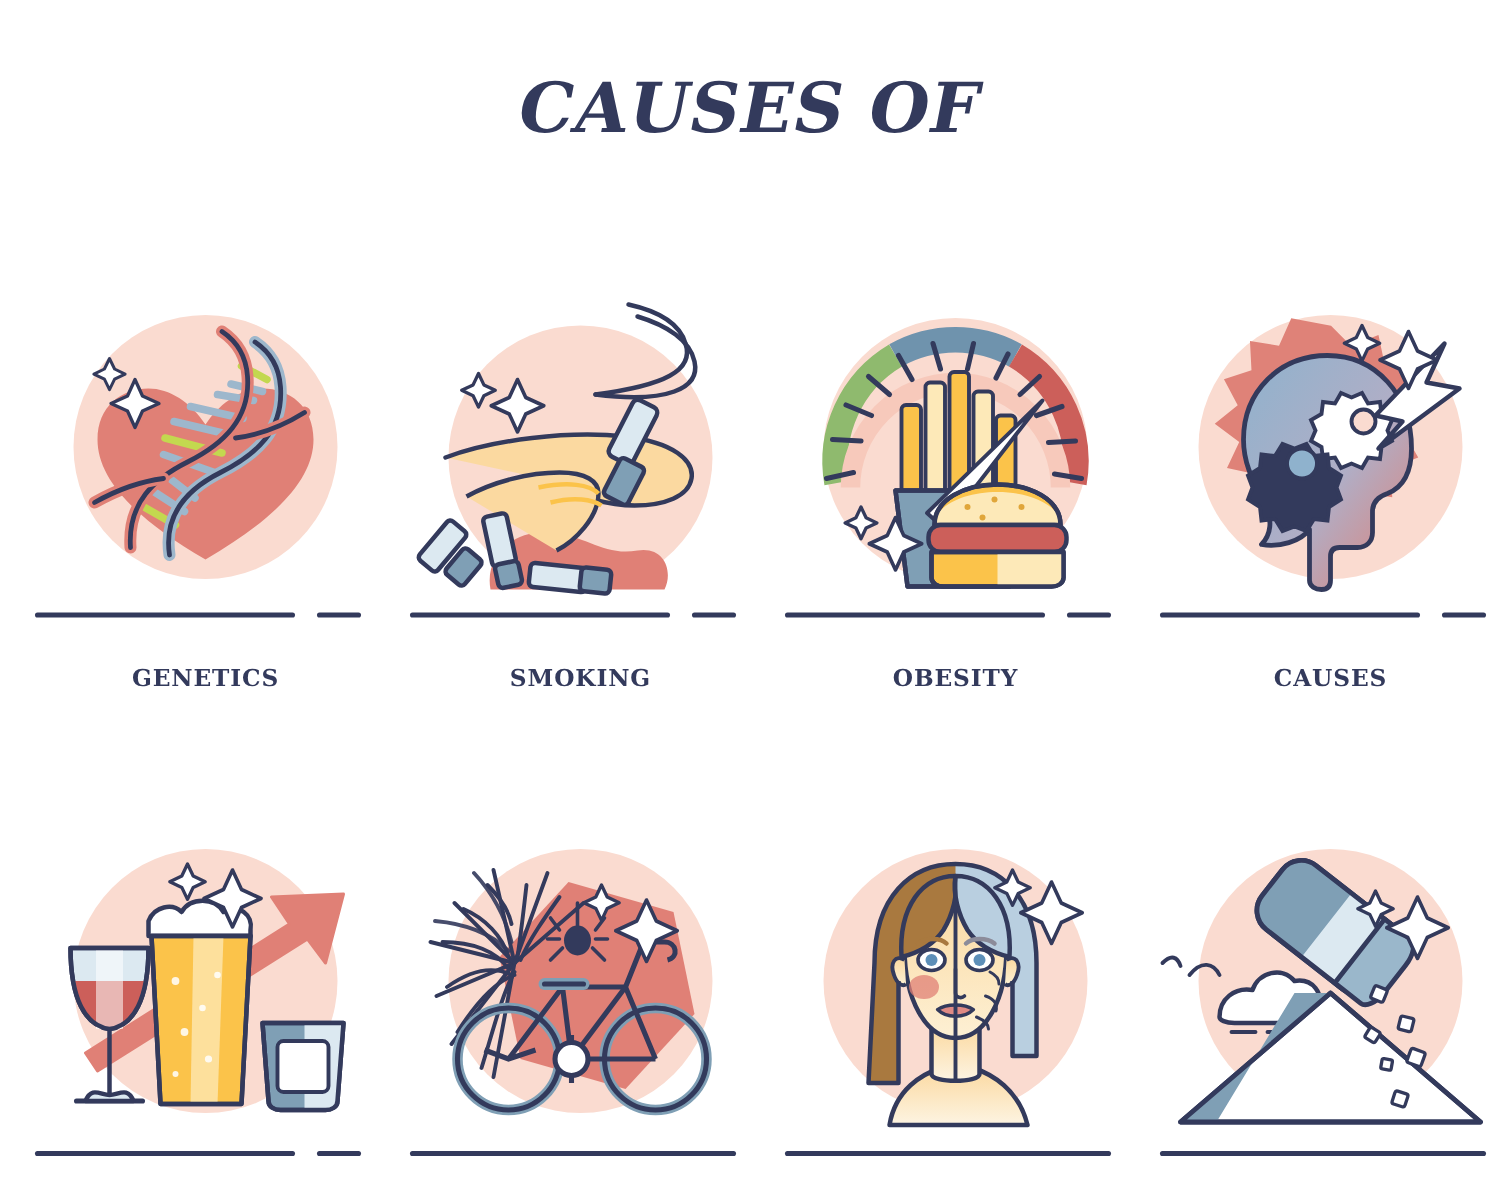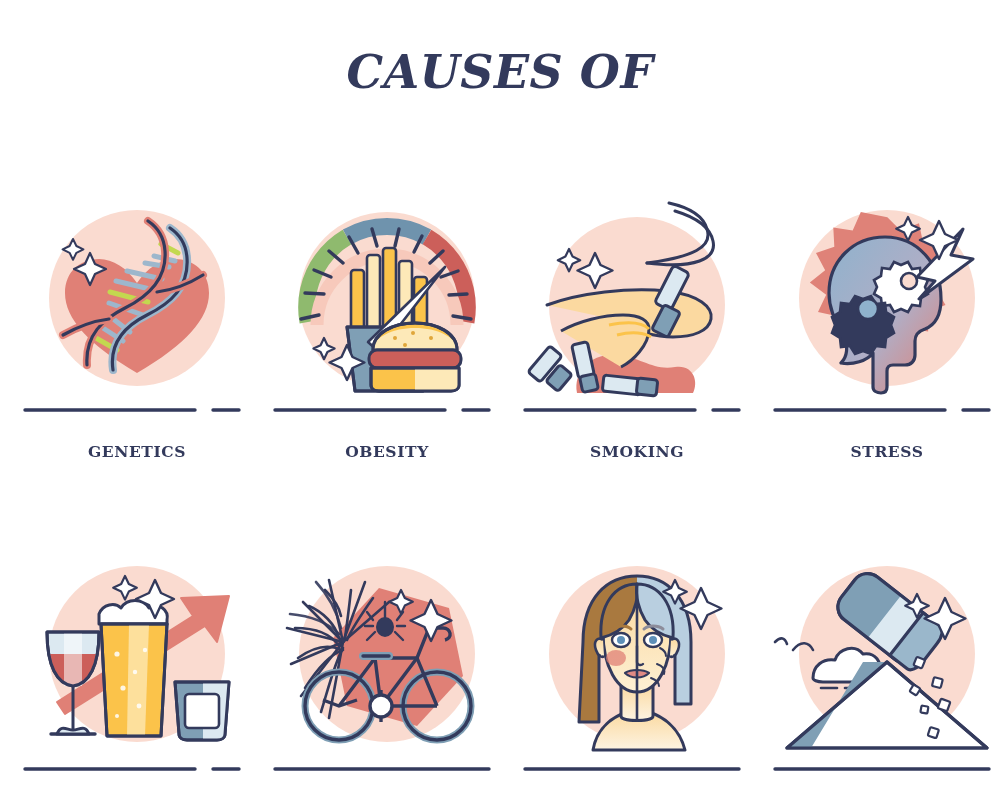--- a/index.html
+++ b/index.html
@@ -108,20 +108,66 @@
           </svg>
         </div>
         <div class="baseline-wrap">
           <svg viewBox="0 0 240 12" xmlns="http://www.w3.org/2000/svg">
             <line x1="8" y1="6" x2="178" y2="6" stroke="#333a5c" stroke-width="3.4" stroke-linecap="round"></line>
             <line x1="196" y1="6" x2="222" y2="6" stroke="#333a5c" stroke-width="3.4" stroke-linecap="round"></line>
           </svg>
         </div>
         <div class="caption">
           <span class="ln">GENETICS</span>
+        </div>
+      </div>
+
+      <div class="cell">
+        <div class="art">
+          <svg viewBox="0 0 240 215" xmlns="http://www.w3.org/2000/svg">
+            <circle cx="120" cy="110" r="88" fill="#fadbd0"></circle>
+            <path d="M60 198 C56 176 74 158 100 160 C124 162 136 176 158 172 C176 169 182 186 176 198 Z" fill="#e08076"></path>
+
+            <g fill="none" stroke="#333a5c" stroke-width="3" stroke-linecap="round">
+              <path d="M130 68 C176 62 196 52 190 34 C186 20 170 12 152 8"></path>
+              <path d="M130 68 C178 74 200 64 196 46 C193 32 178 22 158 16"></path>
+            </g>
+
+            <path d="M30 110 C62 98 112 92 150 96 C182 100 196 112 194 124 C192 136 176 142 156 142 C146 142 136 140 128 138 C126 146 118 152 108 155 C126 148 134 140 132 132" fill="#fbd9a0"></path>
+            <path d="M30 110 C62 98 112 92 150 96 C182 100 196 112 194 124 C192 136 176 142 156 142 C146 142 136 140 128 138" fill="none" stroke="#333a5c" stroke-width="3" stroke-linecap="round"></path>
+            <path d="M44 136 C62 126 86 120 106 120 C124 120 132 126 132 134 C132 150 116 166 104 172" fill="#fbd9a0" stroke="#333a5c" stroke-width="3" stroke-linejoin="round"></path>
+            <path d="M92 130 C112 126 126 128 132 134" fill="none" stroke="#fbc34a" stroke-width="3"></path>
+            <path d="M100 140 C116 136 128 138 134 142" fill="none" stroke="#fbc34a" stroke-width="3"></path>
+
+            <g>
+              <rect x="146" y="72" width="18" height="42" rx="4" transform="rotate(27 155 93)" fill="#dce9f1" stroke="#333a5c" stroke-width="3"></rect>
+              <rect x="140" y="112" width="18" height="28" rx="3" transform="rotate(27 149 126)" fill="#7f9fb5" stroke="#333a5c" stroke-width="3"></rect>
+            </g>
+
+            <g>
+              <rect x="20" y="152" width="16" height="34" rx="3" transform="rotate(40 28 169)" fill="#dce9f1" stroke="#333a5c" stroke-width="3"></rect>
+              <rect x="34" y="172" width="16" height="22" rx="3" transform="rotate(40 42 183)" fill="#7f9fb5" stroke="#333a5c" stroke-width="3"></rect>
+              <rect x="58" y="148" width="16" height="34" rx="3" transform="rotate(-12 66 165)" fill="#dce9f1" stroke="#333a5c" stroke-width="3"></rect>
+              <rect x="64" y="180" width="16" height="16" rx="3" transform="rotate(-12 72 188)" fill="#7f9fb5" stroke="#333a5c" stroke-width="3"></rect>
+              <rect x="86" y="182" width="38" height="16" rx="3" transform="rotate(6 105 190)" fill="#dce9f1" stroke="#333a5c" stroke-width="3"></rect>
+              <rect x="120" y="184" width="20" height="16" rx="3" transform="rotate(6 130 192)" fill="#7f9fb5" stroke="#333a5c" stroke-width="3"></rect>
+            </g>
+
+            <path d="M78 58 l5.5 12 12 5.5 -12 5.5 -5.5 12 -5.5 -12 -12 -5.5 12 -5.5 z" fill="#ffffff" stroke="#333a5c" stroke-width="2.4" stroke-linejoin="round"></path>
+            <path d="M52 54 l3.6 7.6 7.6 3.6 -7.6 3.6 -3.6 7.6 -3.6 -7.6 -7.6 -3.6 7.6 -3.6 z" fill="#ffffff" stroke="#333a5c" stroke-width="2.2" stroke-linejoin="round"></path>
+          </svg>
+        </div>
+        <div class="baseline-wrap">
+          <svg viewBox="0 0 240 12" xmlns="http://www.w3.org/2000/svg">
+            <line x1="8" y1="6" x2="178" y2="6" stroke="#333a5c" stroke-width="3.4" stroke-linecap="round"></line>
+            <line x1="196" y1="6" x2="222" y2="6" stroke="#333a5c" stroke-width="3.4" stroke-linecap="round"></line>
+          </svg>
+        </div>
+        <div class="caption">
+          <span class="ln">SMOKING</span>
         </div>
       </div>
 
       <div class="cell">
         <div class="art">
           <svg viewBox="0 0 240 215" xmlns="http://www.w3.org/2000/svg">
             <circle cx="120" cy="105" r="88" fill="#fadbd0"></circle>
 
             <g fill="none" stroke-width="17">
               <path d="M41 127 A82 82 0 0 1 80 42" stroke="#8fba6e"></path>
@@ -187,66 +233,20 @@
           </svg>
         </div>
         <div class="caption">
           <span class="ln">OBESITY</span>
         </div>
       </div>
 
       <div class="cell">
         <div class="art">
           <svg viewBox="0 0 240 215" xmlns="http://www.w3.org/2000/svg">
-            <circle cx="120" cy="110" r="88" fill="#fadbd0"></circle>
-            <path d="M60 198 C56 176 74 158 100 160 C124 162 136 176 158 172 C176 169 182 186 176 198 Z" fill="#e08076"></path>
-
-            <g fill="none" stroke="#333a5c" stroke-width="3" stroke-linecap="round">
-              <path d="M130 68 C176 62 196 52 190 34 C186 20 170 12 152 8"></path>
-              <path d="M130 68 C178 74 200 64 196 46 C193 32 178 22 158 16"></path>
-            </g>
-
-            <path d="M30 110 C62 98 112 92 150 96 C182 100 196 112 194 124 C192 136 176 142 156 142 C146 142 136 140 128 138 C126 146 118 152 108 155 C126 148 134 140 132 132" fill="#fbd9a0"></path>
-            <path d="M30 110 C62 98 112 92 150 96 C182 100 196 112 194 124 C192 136 176 142 156 142 C146 142 136 140 128 138" fill="none" stroke="#333a5c" stroke-width="3" stroke-linecap="round"></path>
-            <path d="M44 136 C62 126 86 120 106 120 C124 120 132 126 132 134 C132 150 116 166 104 172" fill="#fbd9a0" stroke="#333a5c" stroke-width="3" stroke-linejoin="round"></path>
-            <path d="M92 130 C112 126 126 128 132 134" fill="none" stroke="#fbc34a" stroke-width="3"></path>
-            <path d="M100 140 C116 136 128 138 134 142" fill="none" stroke="#fbc34a" stroke-width="3"></path>
-
-            <g>
-              <rect x="146" y="72" width="18" height="42" rx="4" transform="rotate(27 155 93)" fill="#dce9f1" stroke="#333a5c" stroke-width="3"></rect>
-              <rect x="140" y="112" width="18" height="28" rx="3" transform="rotate(27 149 126)" fill="#7f9fb5" stroke="#333a5c" stroke-width="3"></rect>
-            </g>
-
-            <g>
-              <rect x="20" y="152" width="16" height="34" rx="3" transform="rotate(40 28 169)" fill="#dce9f1" stroke="#333a5c" stroke-width="3"></rect>
-              <rect x="34" y="172" width="16" height="22" rx="3" transform="rotate(40 42 183)" fill="#7f9fb5" stroke="#333a5c" stroke-width="3"></rect>
-              <rect x="58" y="148" width="16" height="34" rx="3" transform="rotate(-12 66 165)" fill="#dce9f1" stroke="#333a5c" stroke-width="3"></rect>
-              <rect x="64" y="180" width="16" height="16" rx="3" transform="rotate(-12 72 188)" fill="#7f9fb5" stroke="#333a5c" stroke-width="3"></rect>
-              <rect x="86" y="182" width="38" height="16" rx="3" transform="rotate(6 105 190)" fill="#dce9f1" stroke="#333a5c" stroke-width="3"></rect>
-              <rect x="120" y="184" width="20" height="16" rx="3" transform="rotate(6 130 192)" fill="#7f9fb5" stroke="#333a5c" stroke-width="3"></rect>
-            </g>
-
-            <path d="M78 58 l5.5 12 12 5.5 -12 5.5 -5.5 12 -5.5 -12 -12 -5.5 12 -5.5 z" fill="#ffffff" stroke="#333a5c" stroke-width="2.4" stroke-linejoin="round"></path>
-            <path d="M52 54 l3.6 7.6 7.6 3.6 -7.6 3.6 -3.6 7.6 -3.6 -7.6 -7.6 -3.6 7.6 -3.6 z" fill="#ffffff" stroke="#333a5c" stroke-width="2.2" stroke-linejoin="round"></path>
-          </svg>
-        </div>
-        <div class="baseline-wrap">
-          <svg viewBox="0 0 240 12" xmlns="http://www.w3.org/2000/svg">
-            <line x1="8" y1="6" x2="178" y2="6" stroke="#333a5c" stroke-width="3.4" stroke-linecap="round"></line>
-            <line x1="196" y1="6" x2="222" y2="6" stroke="#333a5c" stroke-width="3.4" stroke-linecap="round"></line>
-          </svg>
-        </div>
-        <div class="caption">
-          <span class="ln">SMOKING</span>
-        </div>
-      </div>
-
-      <div class="cell">
-        <div class="art">
-          <svg viewBox="0 0 240 215" xmlns="http://www.w3.org/2000/svg">
             <defs>
               <linearGradient id="headgrad" x1="0" y1="0" x2="1" y2="1">
                 <stop offset="0%" stop-color="#8fb2cd"></stop>
                 <stop offset="55%" stop-color="#b0aec6"></stop>
                 <stop offset="100%" stop-color="#e08076"></stop>
               </linearGradient>
             </defs>
             <circle cx="120" cy="103" r="88" fill="#fadbd0"></circle>
 
             <path d="M120 14 l13 13 18 -7 4 19 19 3 -8 17 16 11 -15 13 10 17 -18 7 1 19 -19 -3 -8 18 -16 -11 -15 13 -10 -17 -19 4 -2 -19 -19 -4 8 -17 -16 -12 15 -12 -9 -17 18 -6 -1 -19 19 3 8 -18 z" fill="#df8278" transform="translate(0,12) scale(1.02) translate(-2,-4)"></path>
@@ -266,21 +266,21 @@
             <path d="M141 22 l3.8 8 8 3.8 -8 3.8 -3.8 8 -3.8 -8 -8 -3.8 8 -3.8 z" fill="#ffffff" stroke="#333a5c" stroke-width="2.2" stroke-linejoin="round"></path>
           </svg>
         </div>
         <div class="baseline-wrap">
           <svg viewBox="0 0 240 12" xmlns="http://www.w3.org/2000/svg">
             <line x1="8" y1="6" x2="178" y2="6" stroke="#333a5c" stroke-width="3.4" stroke-linecap="round"></line>
             <line x1="196" y1="6" x2="222" y2="6" stroke="#333a5c" stroke-width="3.4" stroke-linecap="round"></line>
           </svg>
         </div>
         <div class="caption">
-          <span class="ln">STRESS</span>
+          <span class="ln">CAUSES</span>
         </div>
       </div>
     </div>
 
     <div class="row row2">
 
       <div class="cell">
         <div class="art">
           <svg viewBox="0 0 240 215" xmlns="http://www.w3.org/2000/svg">
             <circle cx="120" cy="100" r="88" fill="#fadbd0"></circle>

